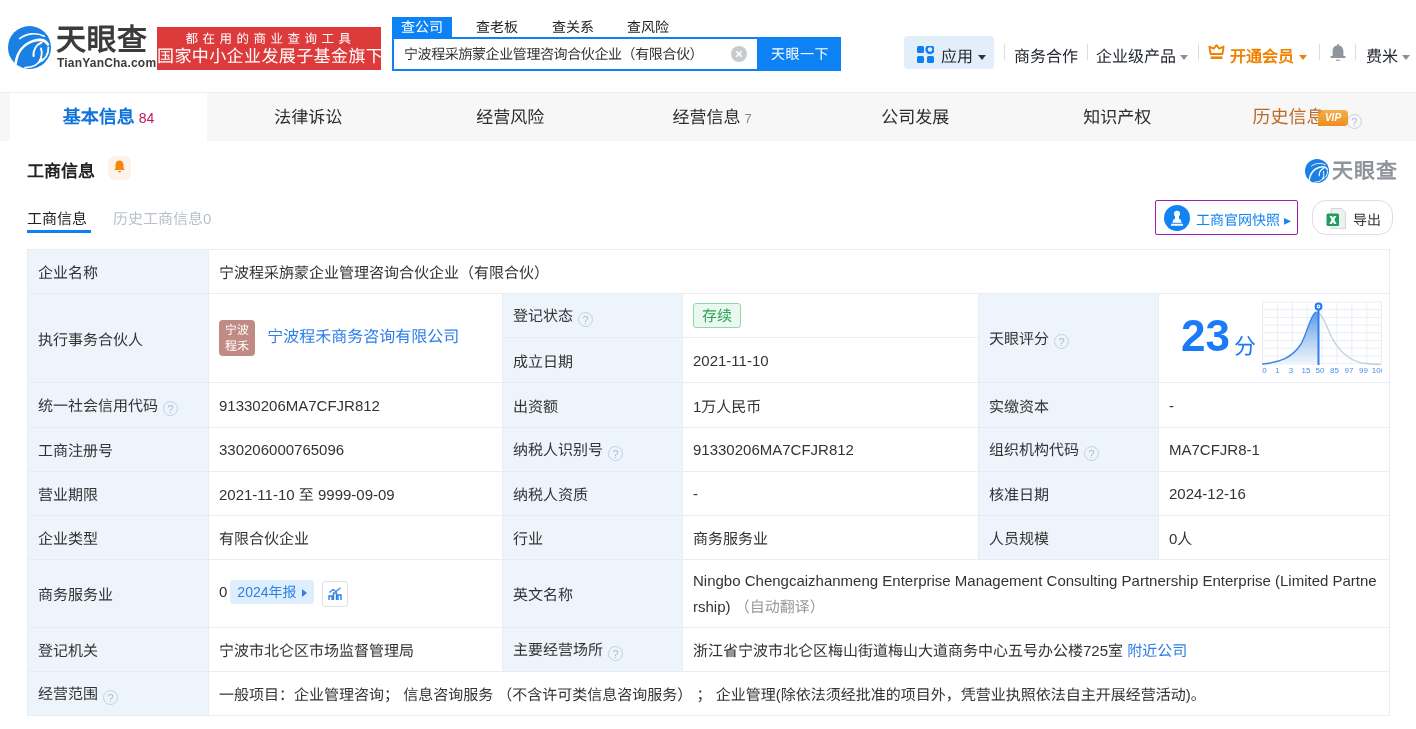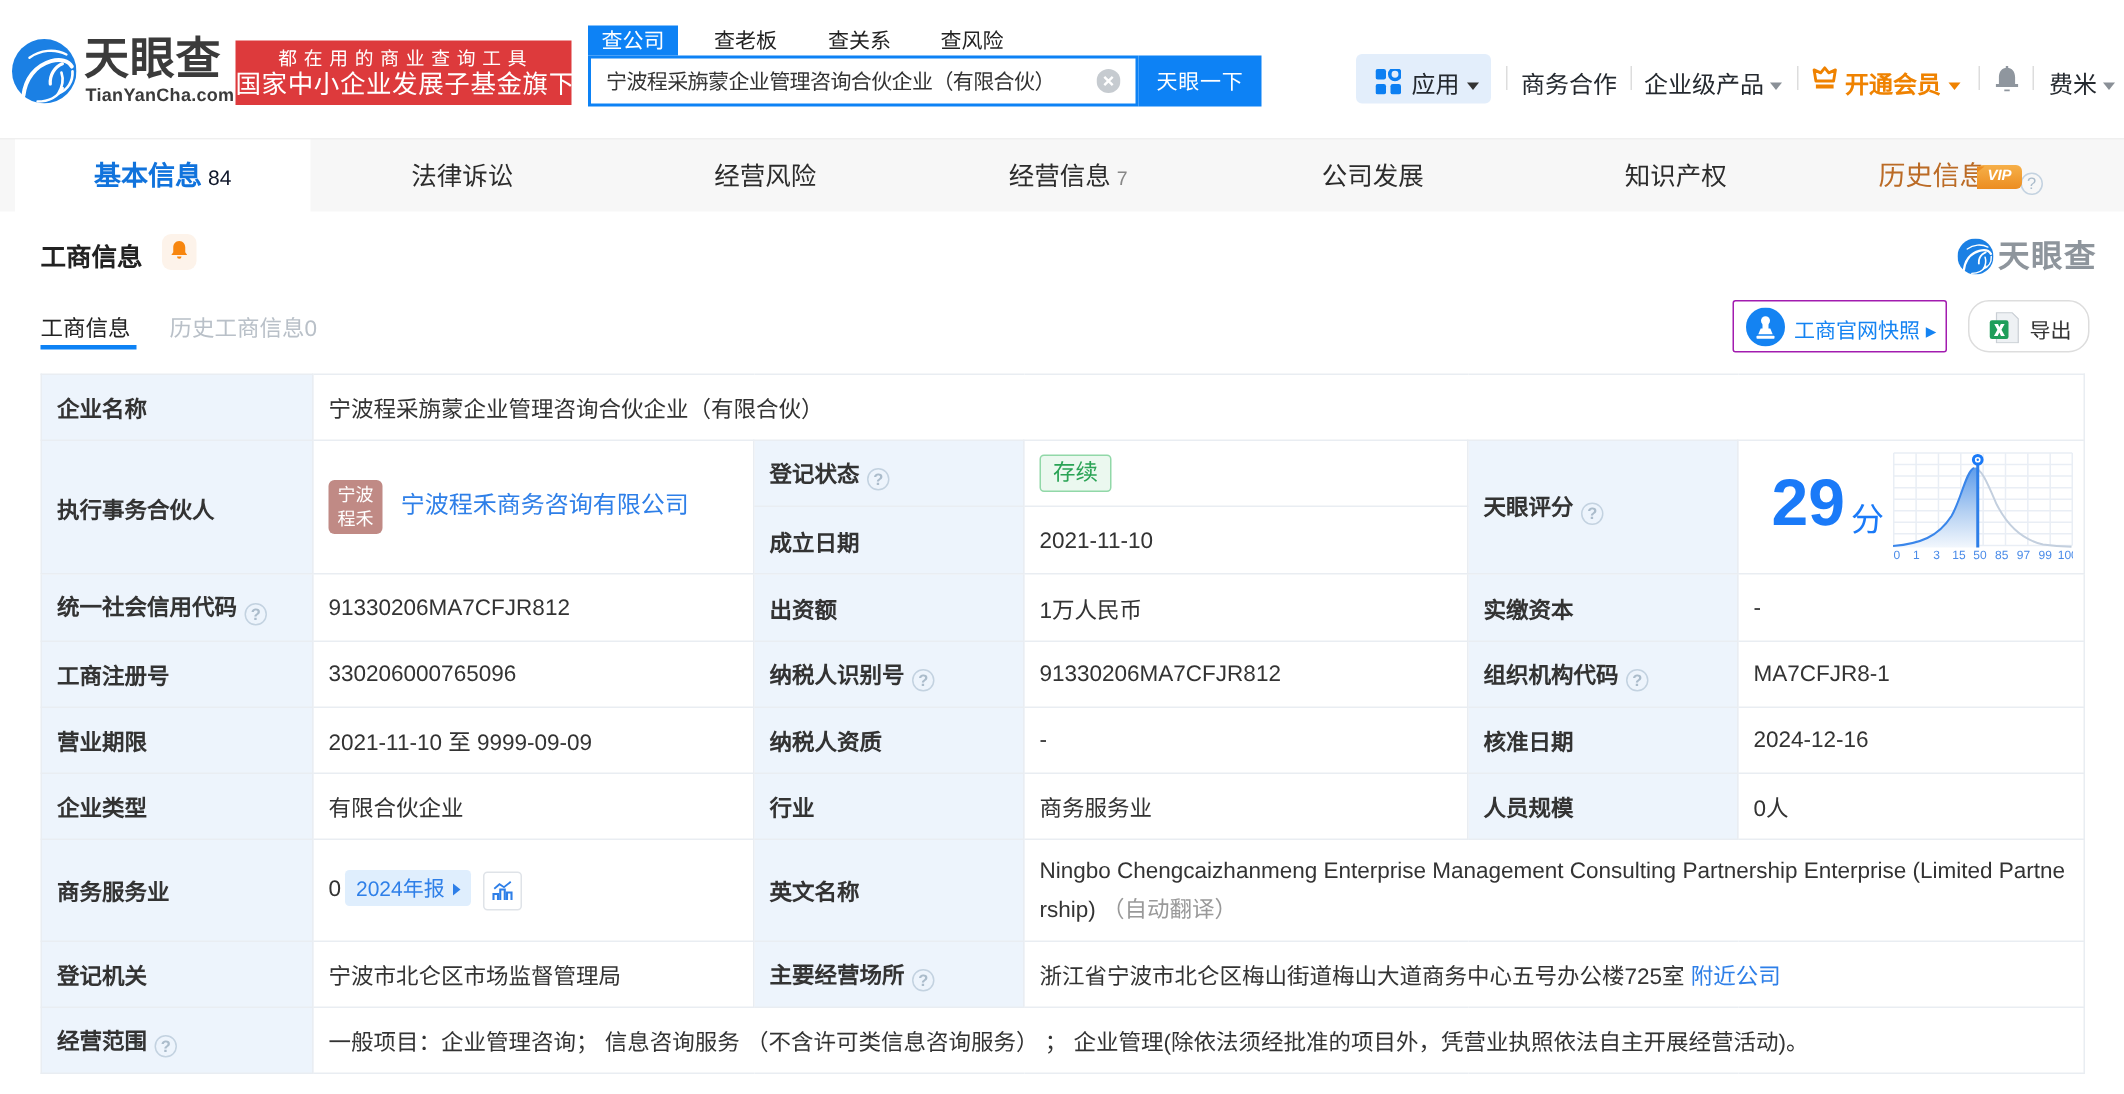--- a/index.html
+++ b/index.html
@@ -27,39 +27,39 @@
 .sep { position:absolute; top:44px; width:1px; height:16px; background:#ddd; }
 .caret { display:inline-block; width:0; height:0; border-left:4.5px solid transparent; border-right:4.5px solid transparent; border-top:5.5px solid #333; vertical-align:middle; margin-left:5px; }
 .caret.gray { border-top-color:#8a9097; border-left-width:4px; border-right-width:4px; border-top-width:5px; margin-left:4px; }
 .caret.orange { border-top-color:#ef8200; }
 
 
 #nav { position:absolute; left:0; top:92px; width:1416px; height:49px; background:#f7f7f7; border-top:1px solid #efefef; }
 .ntab { position:absolute; top:0; height:49px; line-height:49px; text-align:center; font-size:17px; color:#2c2c2c; width:202.3px; }
 .ntab .cnt { font-size:13px; color:#888; margin-left:4px; }
 .ntab.on { background:#fff; color:#1173dc; font-weight:bold; font-size:18px; }
-.ntab.on .cnt { color:#0f172a; font-weight:normal; font-size:14px; }
+.ntab.on .cnt { color:#be185d; font-weight:normal; font-size:14px; }
 .ntab.his { color:#bb6b26; font-size:18px; }
 
 
 .sect-title { position:absolute; left:27px; top:157px; font-size:17px; font-weight:bold; color:#222; }
 .bellchip { position:absolute; left:108px; top:156px; width:23px; height:24px; background:#fdf3ea; border-radius:6px; text-align:center; }
 .tyc-right { position:absolute; left:1305px; top:154px; }
 .subtab1 { position:absolute; left:27px; top:207px; font-size:15px; color:#222; }
 .subtab2 { position:absolute; left:113px; top:207px; font-size:15px; color:#b9c0c8; }
 .subline { position:absolute; left:27px; top:230px; width:64px; height:3px; background:#0d82f5; }
 .btn-snap { position:absolute; left:1155px; top:200px; width:143px; height:35px; border:1px solid #a21caf; border-radius:2px; background:#fff; }
 .btn-snap .txt { position:absolute; left:40px; top:8px; font-size:14px; color:#1483f2; }
 .btn-exp { position:absolute; left:1312px; top:200px; width:81px; height:35px; border:1px solid #ddd; border-radius:14px; background:#fff; }
 .btn-exp .txt { position:absolute; left:40px; top:8px; font-size:14px; color:#333; }
 
 
 #tbl { position:absolute; left:27px; top:249px; width:1362px; border-collapse:collapse; table-layout:fixed; }
 #tbl td { border:1px solid #e9edf2; font-size:15px; color:#333; padding:0 10px 0 10px; vertical-align:middle; }
-#tbl td.lb { background:#edf4fc; color:#333;font-weight:bold; }
+#tbl td.lb { background:#edf4fc; color:#333; }
 .qm { display:inline-block; width:15px; height:15px; border:1px solid #c3d2e0; border-radius:50%; color:#abbccb; font-size:11px; line-height:14px; text-align:center; vertical-align:-2.5px; margin-left:5px; background:transparent; }
 a.blue { color:#2e7fe8; text-decoration:none; }
 .tag-green { display:inline-block; height:25px; line-height:23px; padding:0 8px; border:1px solid #91d8a8; background:#ebf8ef; color:#2aa355; font-size:15px; border-radius:3px; }
 .pill { display:inline-block; height:24px; line-height:24px; background:#dfeefd; color:#2e7fe8; font-size:14px; padding:0 7px; border-radius:3px; margin-left:3px; }
 .charticon { display:inline-block; width:26px; height:26px; border:1px solid #dfe3e8; border-radius:3px; margin-left:8px; vertical-align:middle; text-align:center; }
 .gray { color:#999; }
 .logo-ch { display:inline-block; width:36px; height:36px; background:#c08a85; border-radius:4px; color:#fff; font-size:12px; line-height:16px; text-align:center; padding-top:2px; vertical-align:middle; }
 .score { color:#1a7af8; font-weight:bold; font-size:44px; line-height:44px; }
 </style>
 </head>
@@ -182,21 +182,21 @@
       <td class="lb">企业名称</td>
       <td colspan="5">宁波程采旃蒙企业管理咨询合伙企业（有限合伙）</td>
     </tr>
     <tr style="height:44px">
       <td class="lb" rowspan="2">执行事务合伙人</td>
       <td rowspan="2"><span class="logo-ch">宁波<br>程禾</span> <a class="blue" style="font-size:16px;margin-left:8px">宁波程禾商务咨询有限公司</a></td>
       <td class="lb">登记状态<span class="qm">?</span></td>
       <td><span class="tag-green">存续</span></td>
       <td class="lb" rowspan="2">天眼评分<span class="qm">?</span></td>
       <td rowspan="2" style="padding:0;position:relative">
-        <span class="score" style="position:absolute;left:22px;top:20px">29</span>
+        <span class="score" style="position:absolute;left:22px;top:20px">23</span>
         <span style="position:absolute;left:75px;top:34px;color:#1a7af8;font-size:22px">分</span>
         <svg style="position:absolute;left:103px;top:5px" width="120" height="84" viewBox="0 0 120 84">
           <defs>
                 <linearGradient id="bg47" x1="0" y1="0" x2="0" y2="1">
             <stop offset="0" stop-color="#5d9ceb"></stop>
                   <stop offset="0.55" stop-color="#b4d0f2"></stop>
                   <stop offset="1" stop-color="#f2f7fd"></stop>
           </linearGradient>
               </defs>
           <g stroke="#e9eef5" stroke-width="1" fill="none">

